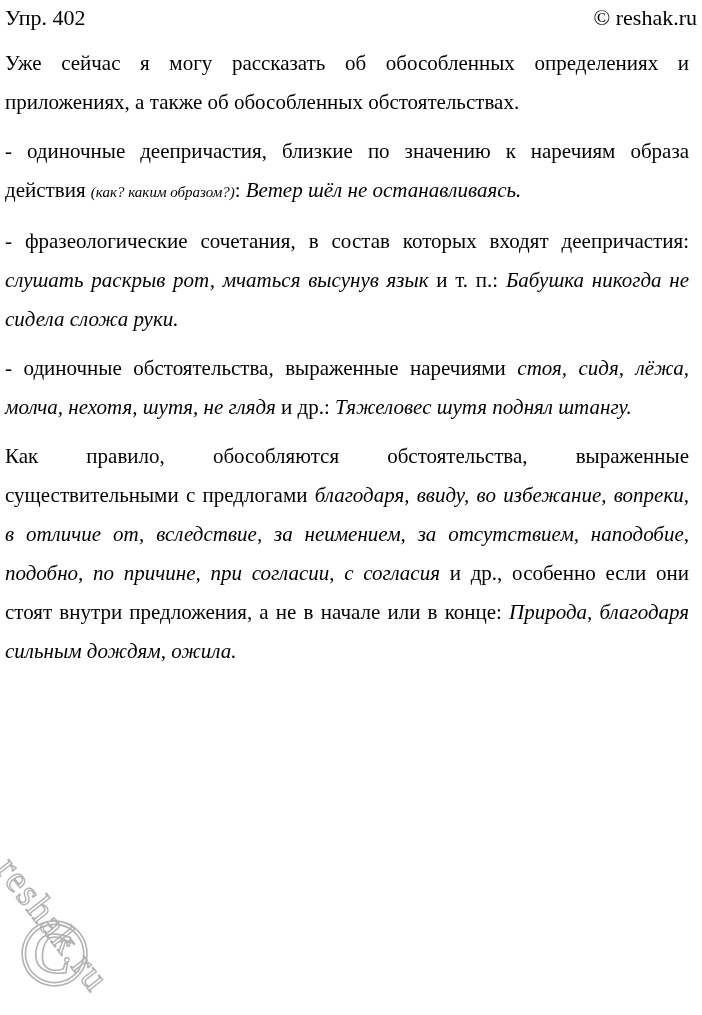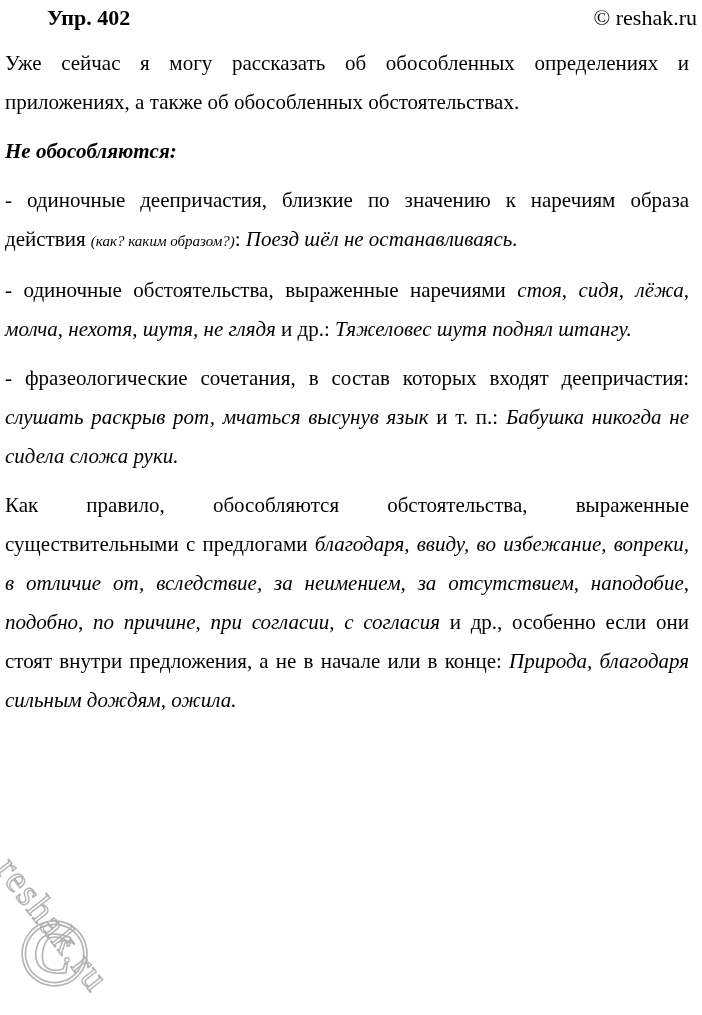--- a/index.html
+++ b/index.html
@@ -19,21 +19,21 @@
     color: #000000;
   }
   .header {
     display: flex;
     justify-content: space-between;
     align-items: baseline;
     font-size: 22px;
     line-height: 27px;
     margin-bottom: 13px;
   }
-  .header .exercise-title { font-weight: bold; margin-left: 42px; }
+  .header .exercise-title { font-weight: normal; }
   .header .copyright { font-weight: normal; }
 
   .content p {
     margin: 0 8px 10px 0;
     line-height: 39px;
     text-align: justify;
   }
   .run-regular { font-style: normal; font-weight: normal; }
   .run-italic { font-style: italic; }
   .run-bold-italic { font-style: italic; font-weight: bold; }
@@ -70,21 +70,20 @@
 </head>
 <body>
 
 <div class="header">
   <span class="exercise-title">Упр. 402</span>
   <span class="copyright">© reshak.ru</span>
 </div>
 
 <div class="content">
   <p><span class="run-regular">Уже сейчас я могу рассказать об обособленных определениях и приложениях, а также об обособленных обстоятельствах.</span></p>
-  <p><span class="run-bold-italic">Не обособляются:</span></p>
-  <p><span class="run-regular">- одиночные деепричастия, близкие по значению к наречиям образа действия </span><span class="run-italic-small">(как? каким образом?)</span><span class="run-regular">: </span><span class="run-italic">Поезд шёл не останавливаясь.</span></p>
+  <p><span class="run-regular">- одиночные деепричастия, близкие по значению к наречиям образа действия </span><span class="run-italic-small">(как? каким образом?)</span><span class="run-regular">: </span><span class="run-italic">Ветер шёл не останавливаясь.</span></p>
+  <p><span class="run-regular">- фразеологические сочетания, в состав которых входят деепричастия: </span><span class="run-italic">слушать раскрыв рот, мчаться высунув язык</span><span class="run-regular"> и т. п.: </span><span class="run-italic">Бабушка никогда не сидела сложа руки.</span></p>
   <p><span class="run-regular">- одиночные обстоятельства, выраженные наречиями </span><span class="run-italic">стоя, сидя, лёжа, молча, нехотя, шутя, не глядя</span><span class="run-regular"> и др.: </span><span class="run-italic">Тяжеловес шутя поднял штангу.</span></p>
-  <p><span class="run-regular">- фразеологические сочетания, в состав которых входят деепричастия: </span><span class="run-italic">слушать раскрыв рот, мчаться высунув язык</span><span class="run-regular"> и т. п.: </span><span class="run-italic">Бабушка никогда не сидела сложа руки.</span></p>
   <p><span class="run-regular">Как правило, обособляются обстоятельства, выраженные существительными с предлогами </span><span class="run-italic">благодаря, ввиду, во избежание, вопреки, в отличие от, вследствие, за неимением, за отсутствием, наподобие, подобно, по причине, при согласии, с согласия</span><span class="run-regular"> и др., особенно если они стоят внутри предложения, а не в начале или в конце: </span><span class="run-italic">Природа, благодаря сильным дождям, ожила.</span></p>
 </div>
 
 <span class="wm-text">reshak.ru</span>
 <span class="wm-copyright">©</span>
 
 </body></html>

